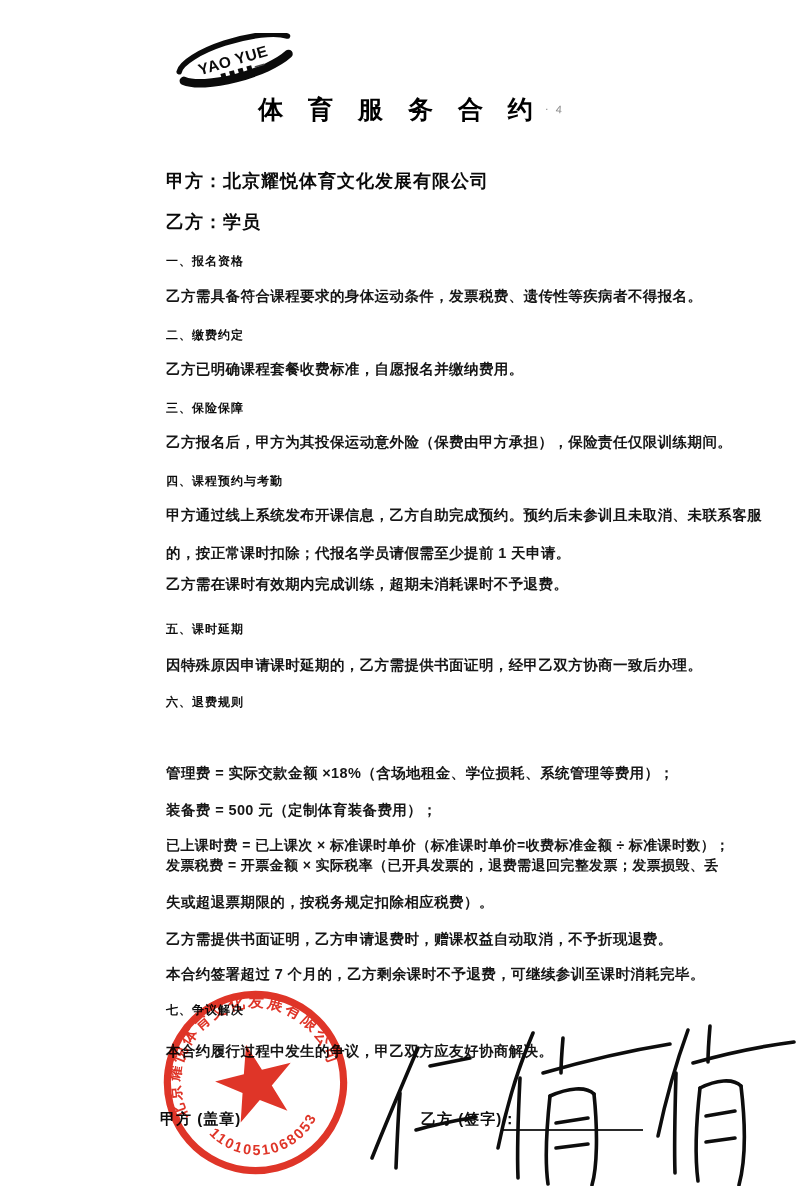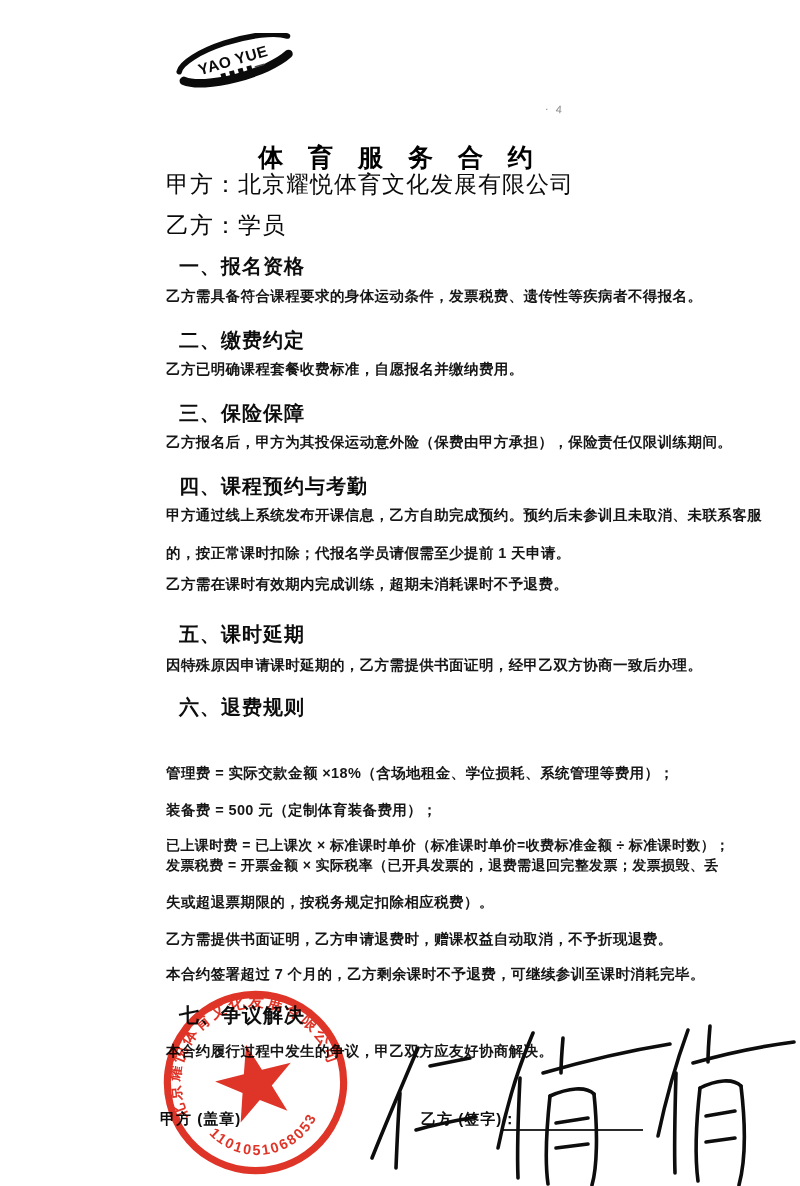--- a/index.html
+++ b/index.html
@@ -16,41 +16,39 @@
   .ln{
     position:absolute;
     left:166px;
     white-space:nowrap;
     font-size:14.5px;
     font-weight:600;
     letter-spacing:0.4px;
     color:#161616;
   }
   .hd{
-    font-size:20px;
+    font-size:12px;
     font-weight:800;
     letter-spacing:1px;
     color:#0d0d0d;
-    margin-left:13px;
   }
   .party{
-    font-size:23px;
-    font-weight:400;
+    font-size:18px;
+    font-weight:700;
     letter-spacing:1px;
     color:#0a0a0a;
   }
   .title{
     position:absolute;
     top:93px;left:0;right:0;
     text-align:center;
     font-size:25px;
     font-weight:900;
     letter-spacing:9px;
     color:#000;
-    margin-top:48px;
   }
   .artifact{
     position:absolute;
     left:545px;top:103px;
     font-size:11px;
     color:#8b8b8b;
     letter-spacing:2px;
     transform:rotate(4deg);
   }
   

